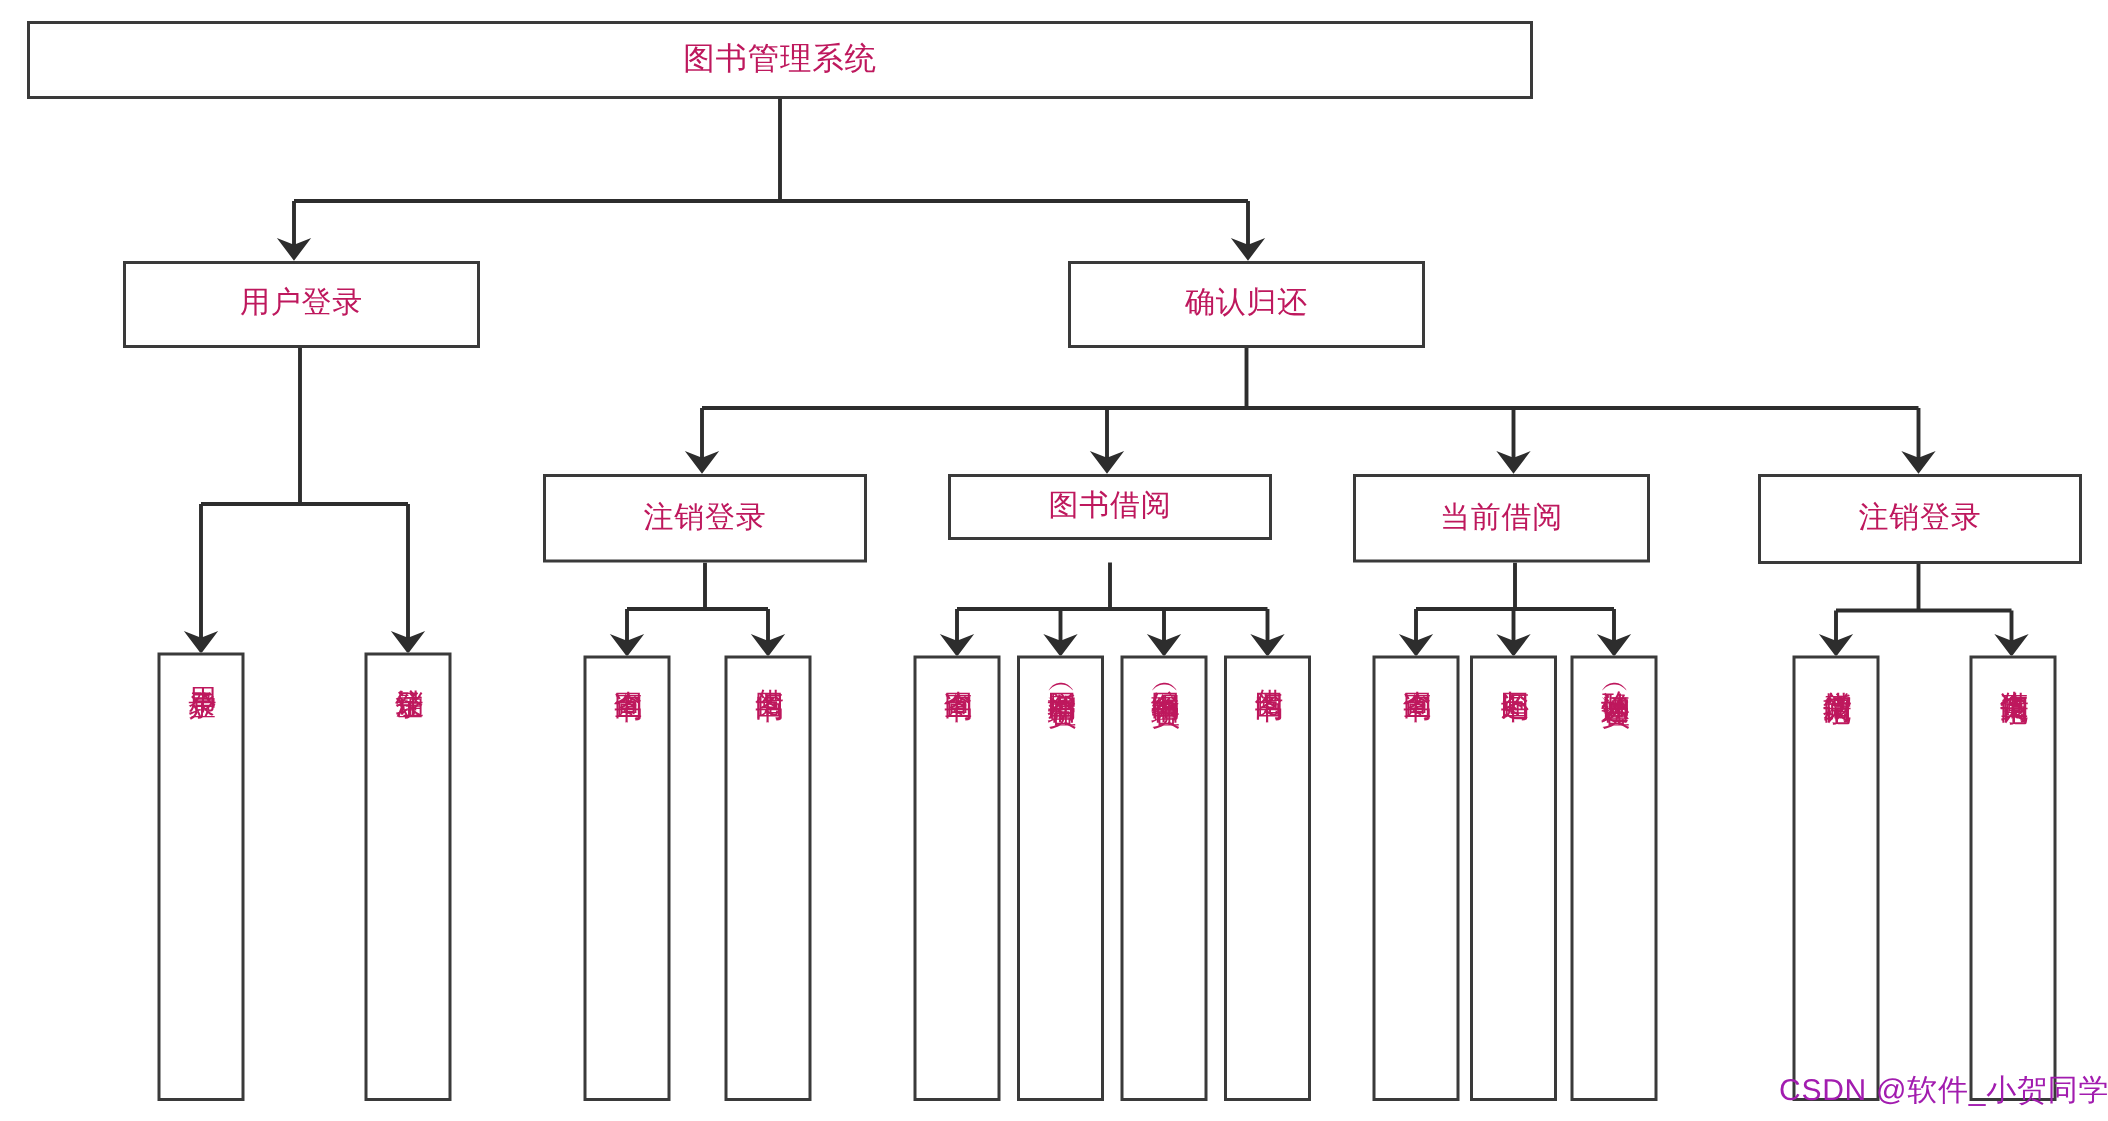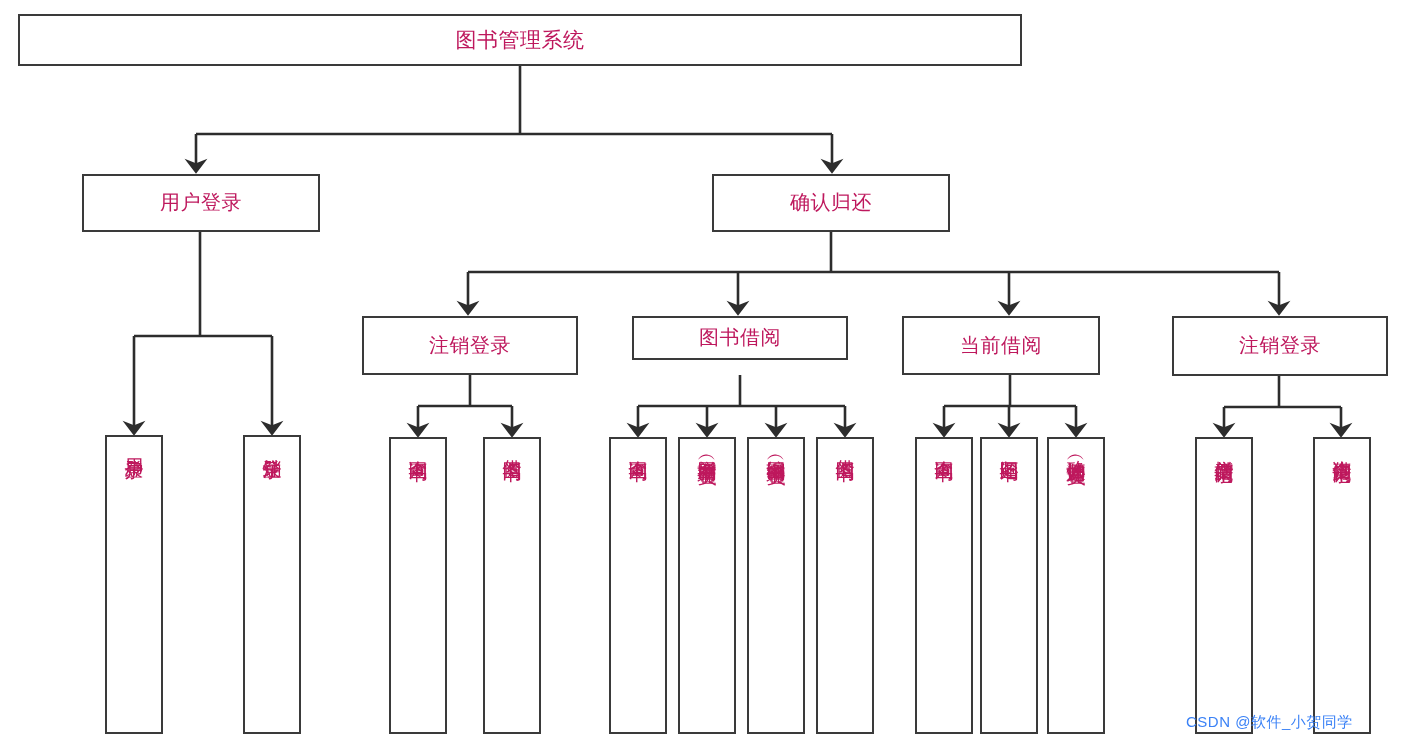--- a/index.html
+++ b/index.html
@@ -49,22 +49,22 @@
   .n-leaf { font-size: 19px; padding-top: 6px; align-items: flex-start; }
   .n-leaf .lbl {
     writing-mode: vertical-rl;
     text-orientation: upright;
     line-height: 1.05;
     letter-spacing: 1px;
     white-space: nowrap;
   }
   .watermark {
     position: absolute;
-    color: #3b82f6;
-    font-size: 15px;
+    color: #a21caf;
+    font-size: 20px;
     white-space: nowrap;
     letter-spacing: 0.5px;
   }
 </style>
 </head>
 <body>
 
 <div id="canvas">
 
   <svg class="edges" viewBox="0 0 1405 747" xmlns="http://www.w3.org/2000/svg">

